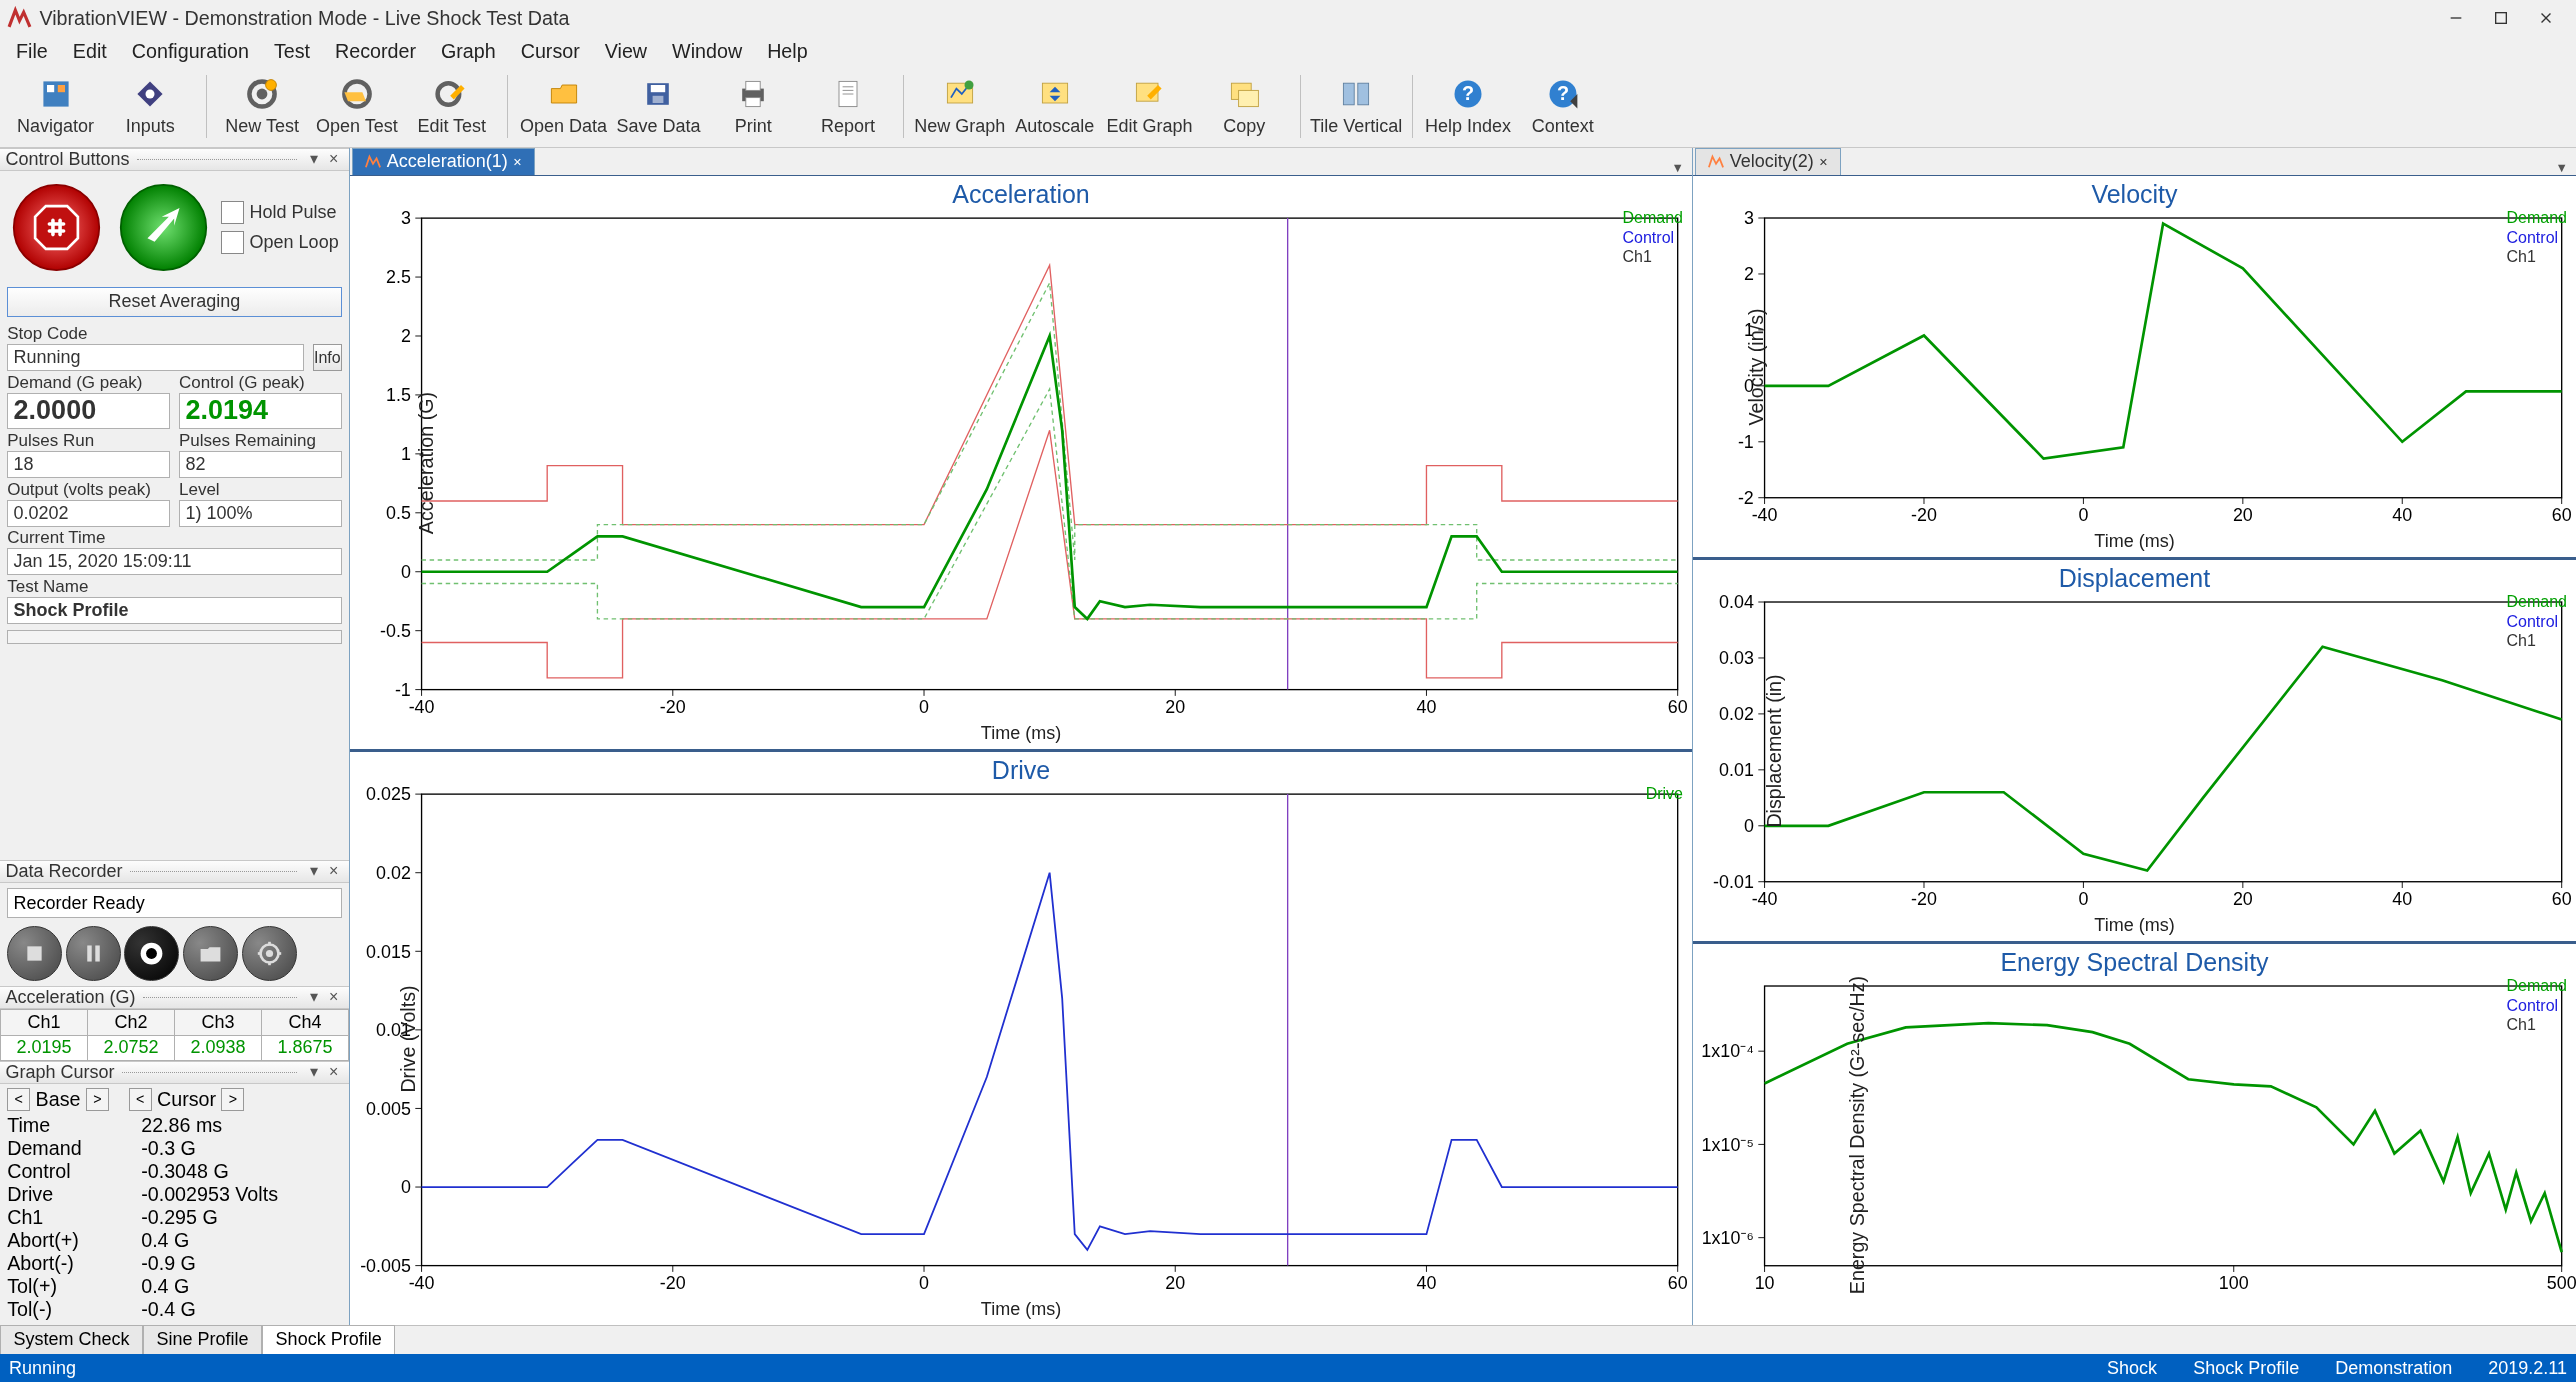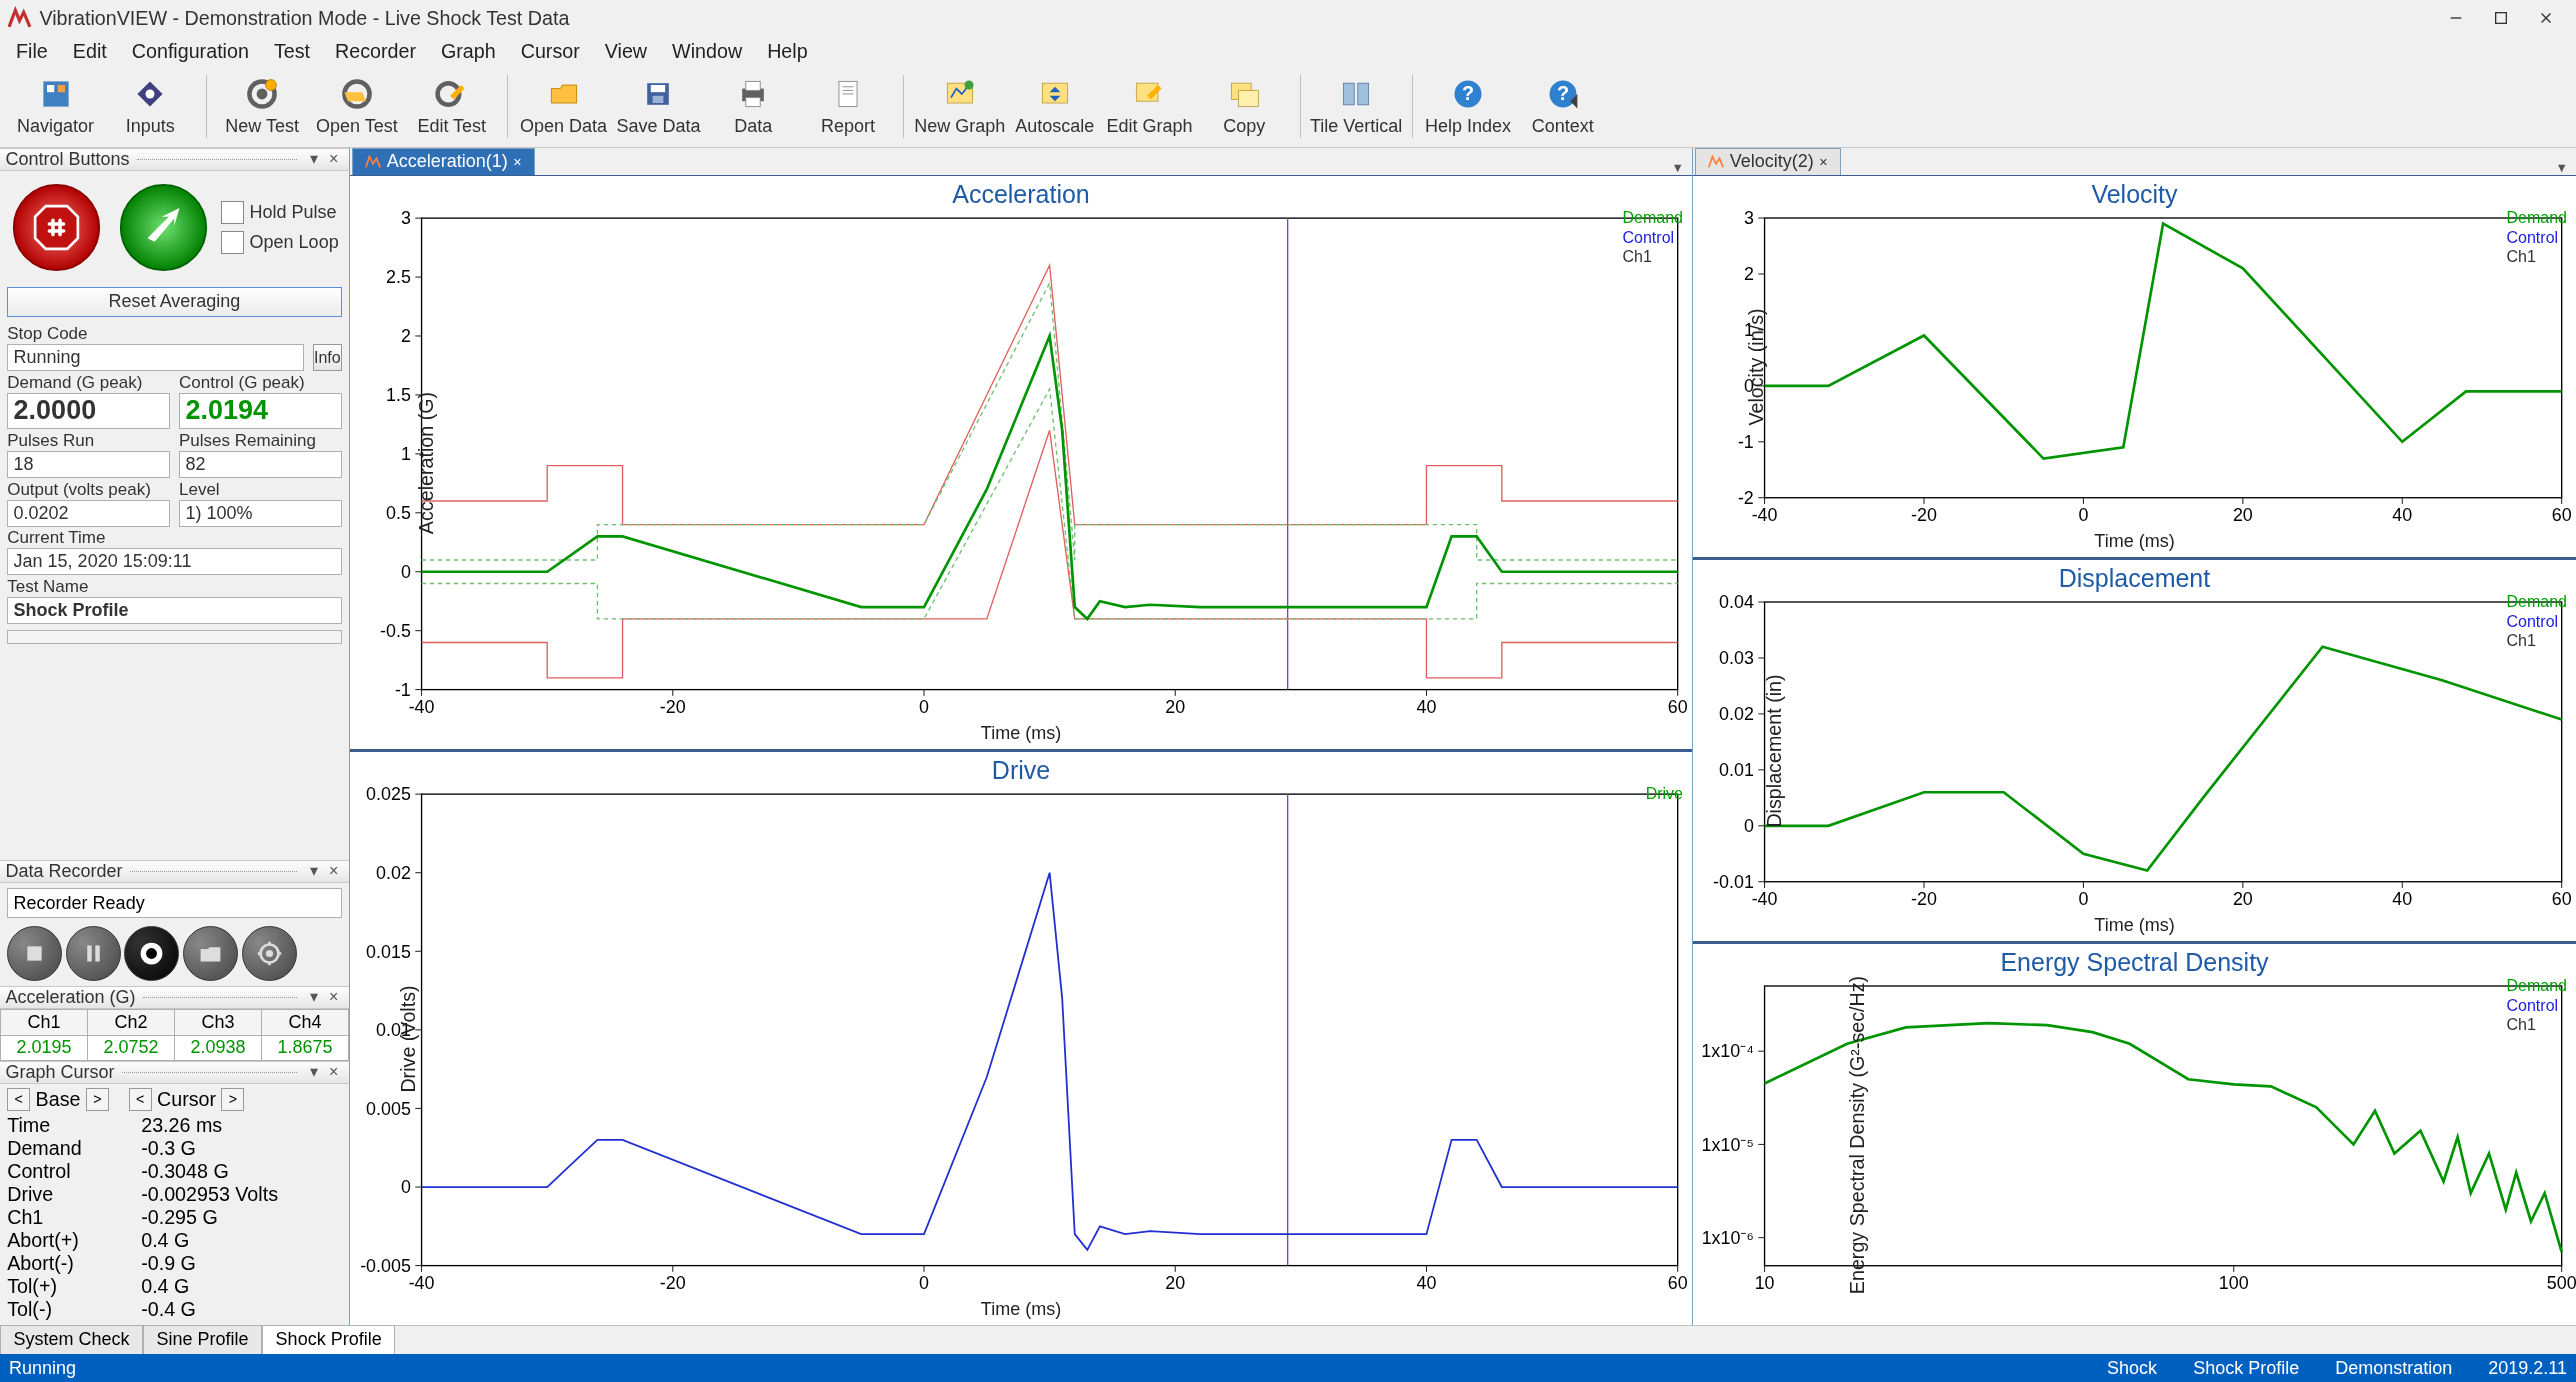--- a/index.html
+++ b/index.html
@@ -215,21 +215,21 @@
       <span class="tlabel">Save Data</span>
     </div>
     <div class="tbtn">
       <span class="ticon">
         <svg width="36" height="36" viewBox="0 0 40 40">
           <rect x="8" y="14" width="24" height="14" fill="#606060"></rect>
           <rect x="12" y="6" width="16" height="10" fill="#fff" stroke="#888"></rect>
           <rect x="12" y="24" width="16" height="10" fill="#fff" stroke="#888"></rect>
         </svg>
       </span>
-      <span class="tlabel">Data</span>
+      <span class="tlabel">Print</span>
     </div>
     <div class="tbtn">
       <span class="ticon">
         <svg width="36" height="36" viewBox="0 0 40 40">
           <rect x="10" y="6" width="20" height="28" fill="#fff" stroke="#888"></rect>
           <line x1="14" y1="12" x2="26" y2="12" stroke="#888"></line>
           <line x1="14" y1="16" x2="26" y2="16" stroke="#888"></line>
           <line x1="14" y1="20" x2="26" y2="20" stroke="#888"></line>
         </svg>
       </span>
@@ -493,21 +493,21 @@
         <span>Base</span>
         <span class="nbtn">&gt;</span>
         <span style="width:9px"></span>
         <span class="nbtn">&lt;</span>
         <span>Cursor</span>
         <span class="nbtn">&gt;</span>
       </div>
       <div id="cursor-rows">
           <div class="crow">
             <span class="cl">Time</span>
-            <span class="cv">23.26  ms</span>
+            <span class="cv">22.86  ms</span>
           </div>
           <div class="crow">
             <span class="cl">Demand</span>
             <span class="cv">-0.3  G</span>
           </div>
           <div class="crow">
             <span class="cl">Control</span>
             <span class="cv">-0.3048  G</span>
           </div>
           <div class="crow">

